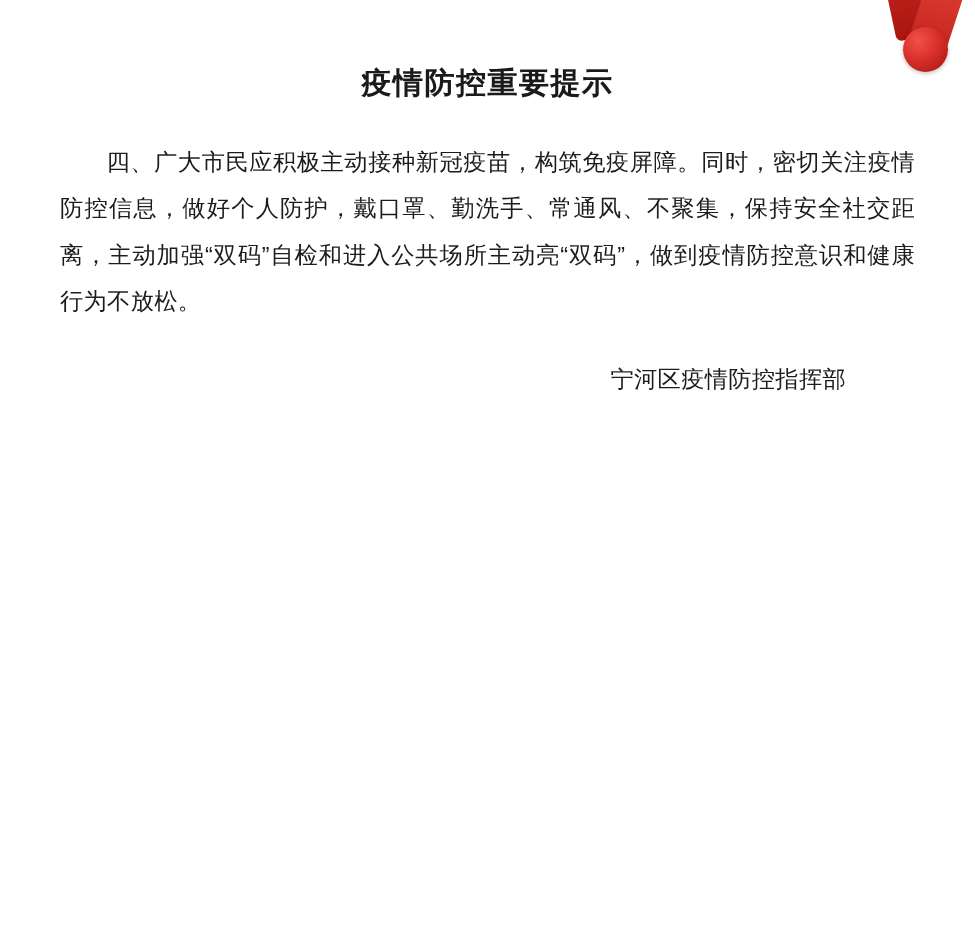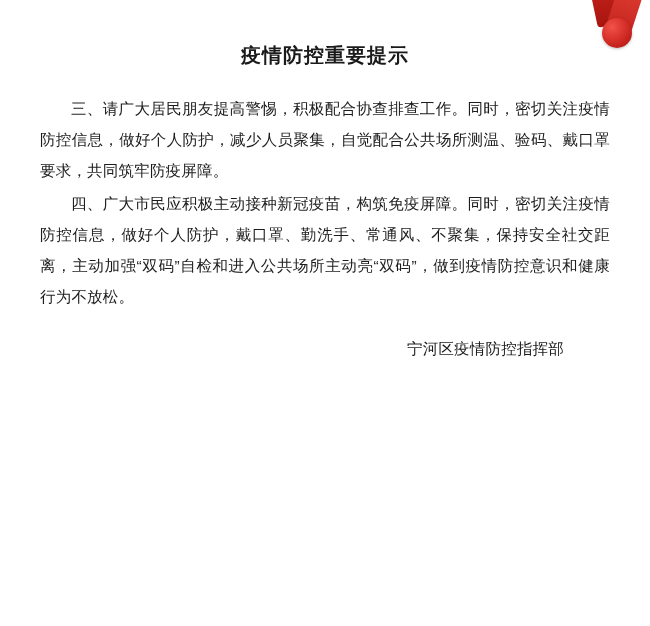--- a/index.html
+++ b/index.html
@@ -101,21 +101,20 @@
 
   <div class="corner-ribbon">
     <div class="ribbon-tail2"></div>
     <div class="ribbon-tail"></div>
     <div class="ribbon-ball"></div>
   </div>
 
   <div class="doc-title">疫情防控重要提示</div>
 
   <div class="body-wrap">
-    <p class="para">三、请广大居民朋友提高警惕，积极配合协查排查工作。同时，密切关注疫情防控信息，做好个人防护，减少人员聚集，自觉配合公共场所测温、验码、戴口罩要求，共同筑牢防疫屏障。</p>
     <p class="para">四、广大市民应积极主动接种新冠疫苗，构筑免疫屏障。同时，密切关注疫情防控信息，做好个人防护，戴口罩、勤洗手、常通风、不聚集，保持安全社交距离，主动加强“双码”自检和进入公共场所主动亮“双码”，做到疫情防控意识和健康行为不放松。</p>
 
     <div class="signature">
       <div class="sign-line">宁河区疫情防控指挥部</div>
 
     </div>
   </div>
 
 </div>
 

